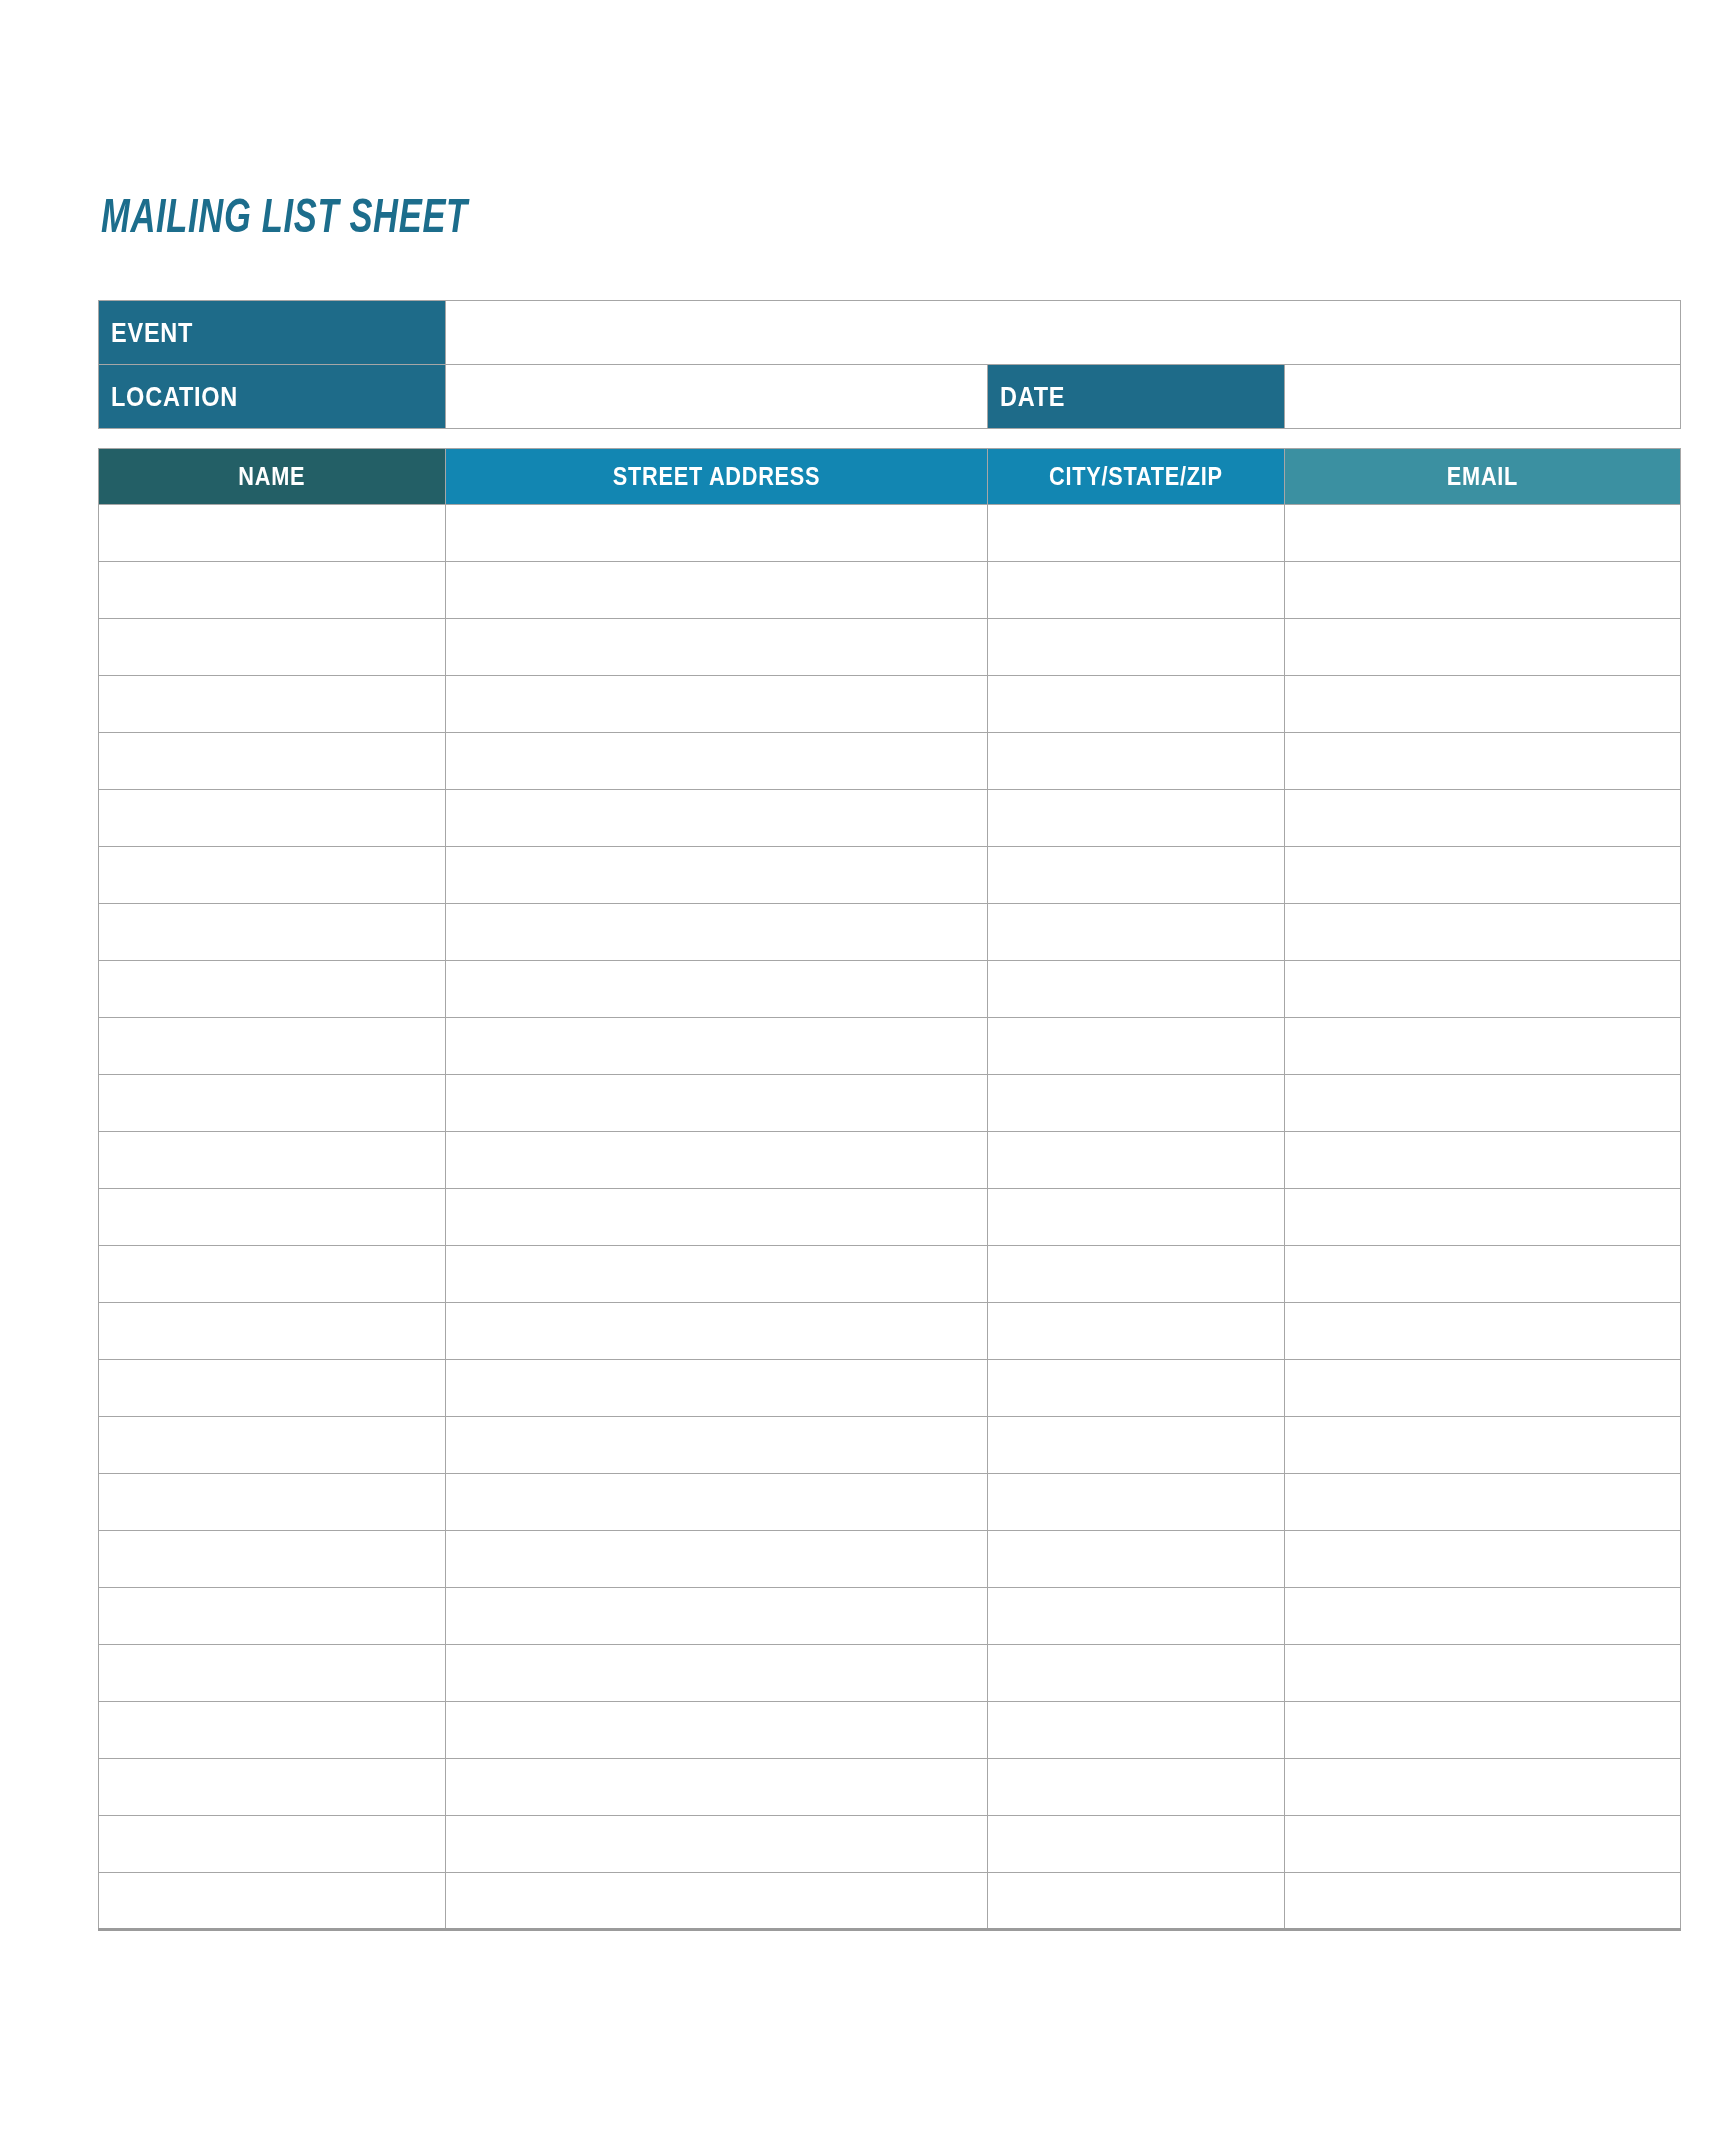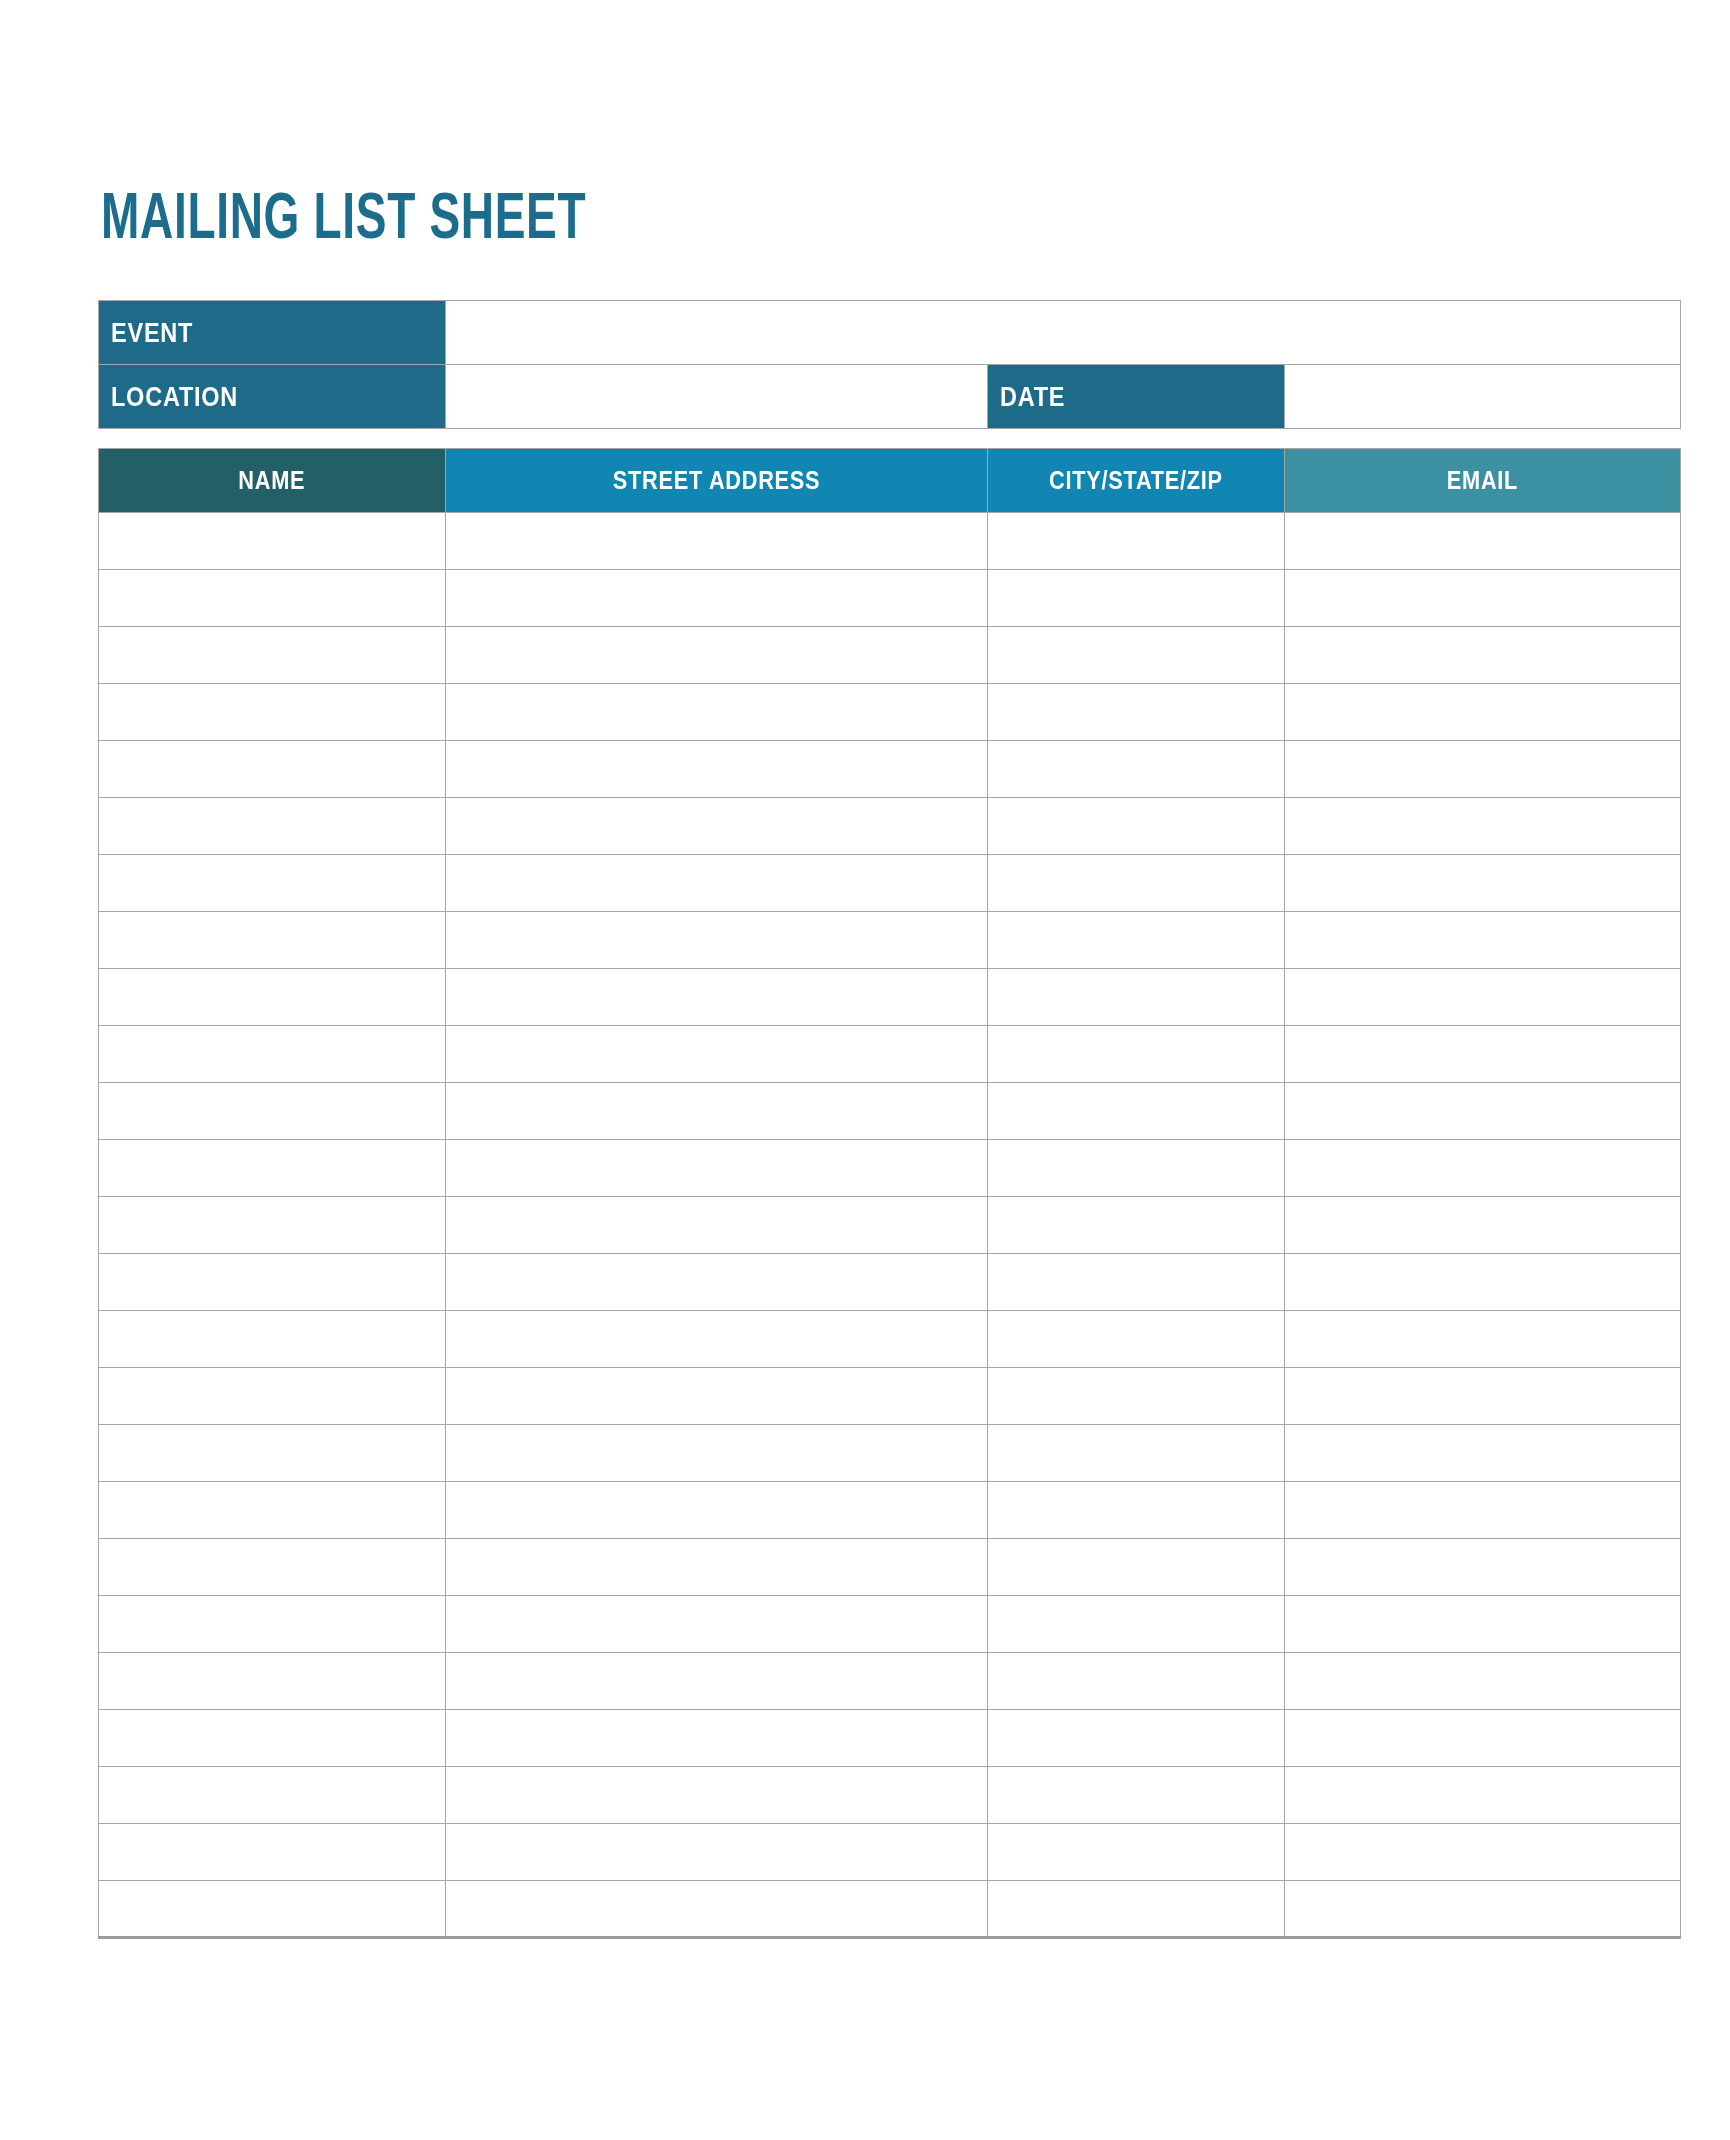--- a/index.html
+++ b/index.html
@@ -20,25 +20,26 @@
     position: relative;
     font-family: "Liberation Sans", sans-serif;
   }
   .page { position: absolute; inset: 0; background: #ffffff; }
 
   
   .title {
     position: absolute;
     left: 101px;
     top: 180px;
-    font-size: 64px;
+    font-size: 48px;
     line-height: 72px;
     font-weight: bold;
     color: var(--title-color);
     white-space: nowrap;
+    font-style: italic;
   }
   .title .cond {
     display: inline-block;
     transform: scaleX(0.72);
     transform-origin: 0 50%;
     letter-spacing: 0.9px;
   }
 
   
   table {
@@ -75,21 +76,21 @@
 
   
   .main-table {
     position: absolute;
     left: 98px;
     top: 448px;
     width: 1581px;
   }
   .main-table { border-bottom: 3.4px solid #9B9B9B; }
   .main-table thead th {
-    height: 64px;
+    height: 56px;
     color: var(--header-text);
     font-weight: bold;
     font-size: 26.5px;
     text-align: center;
     white-space: nowrap;
   }
   .main-table thead th .cond {
     display: inline-block;
     transform: scaleX(0.82);
     transform-origin: 50% 50%;

